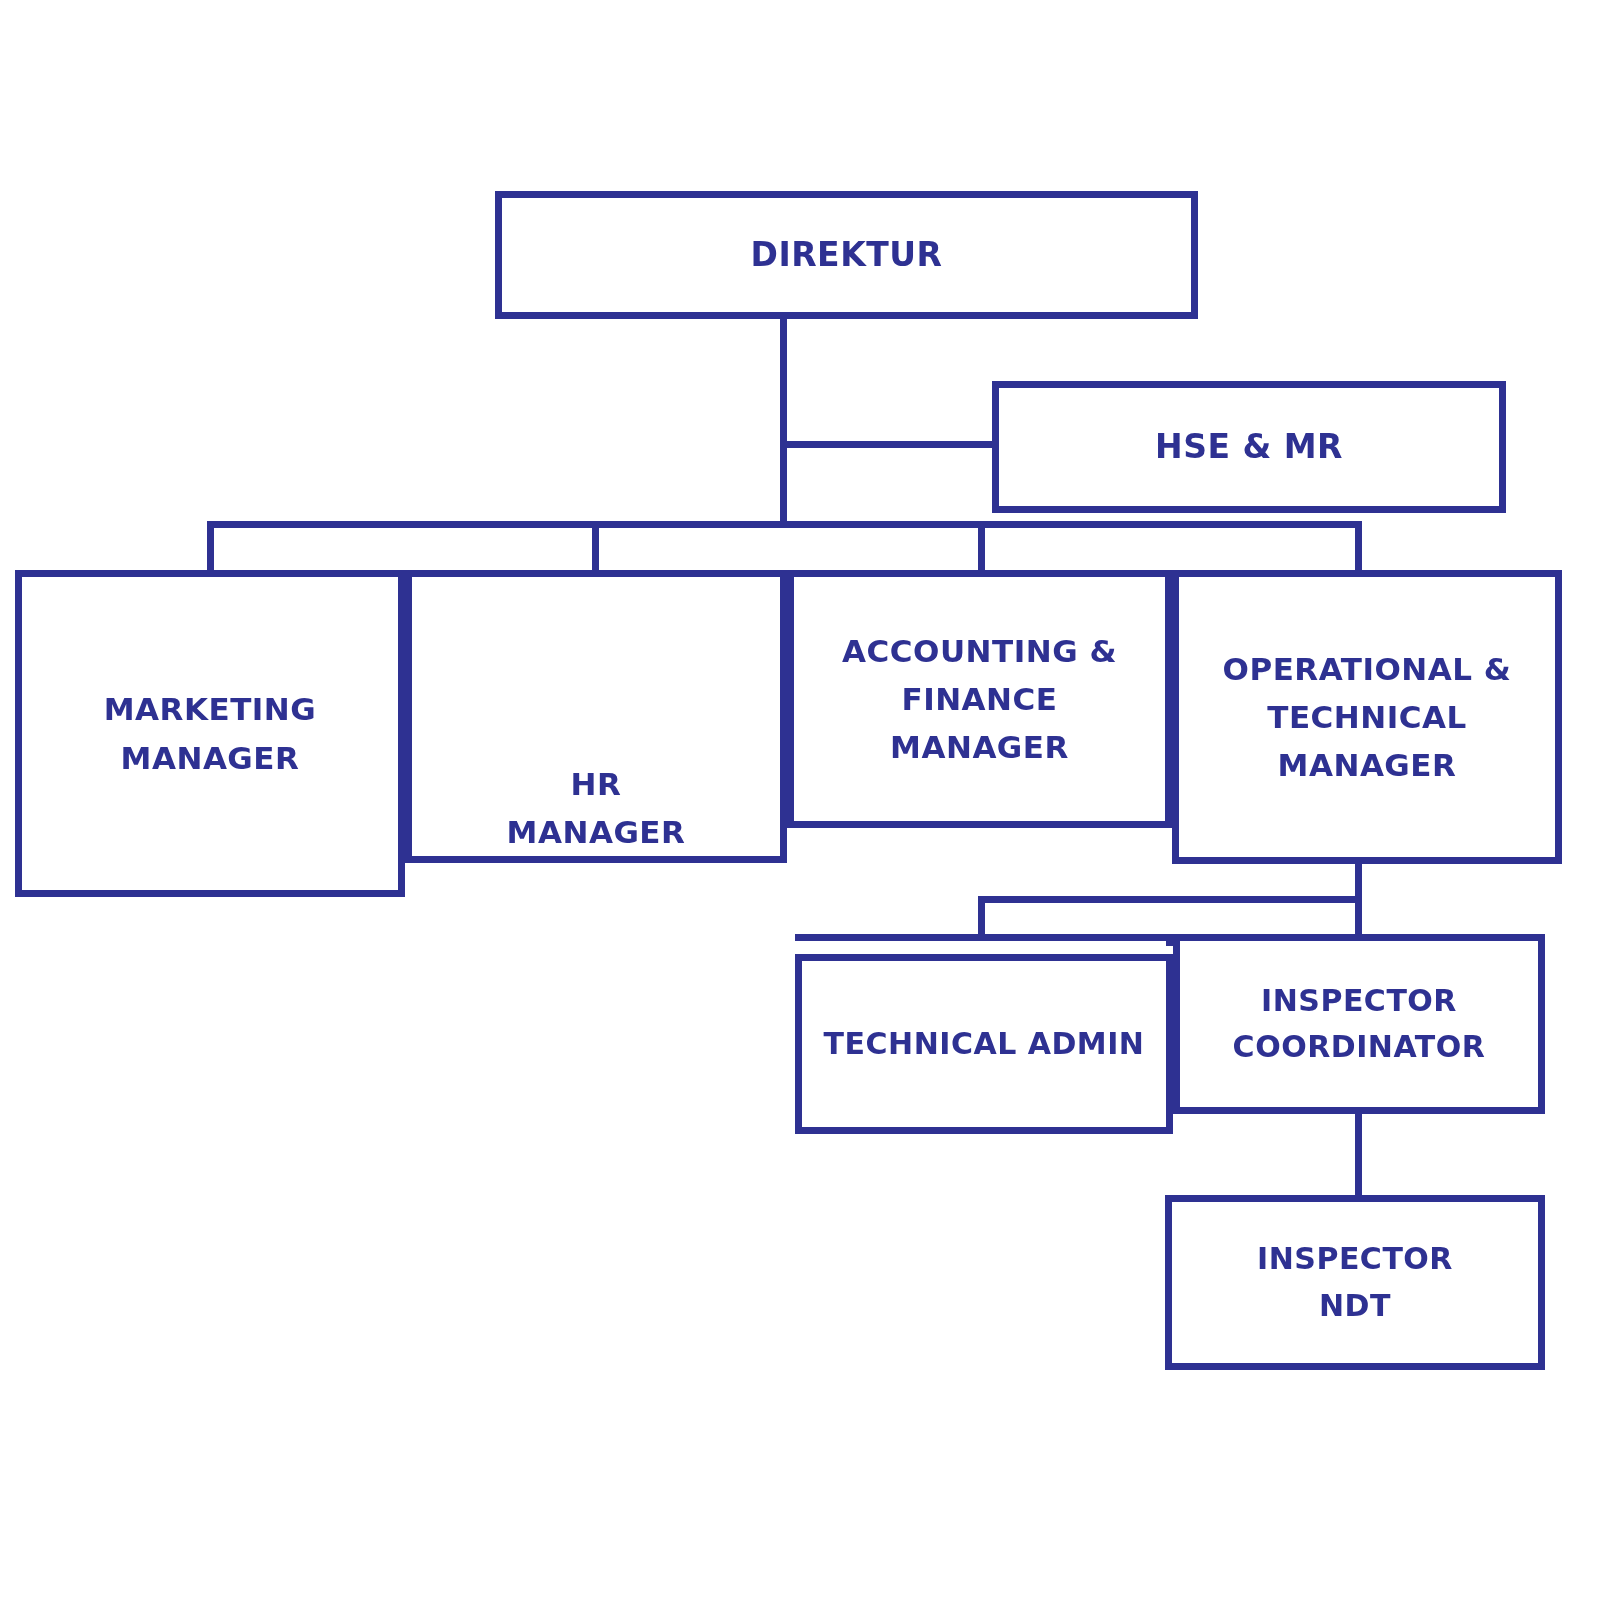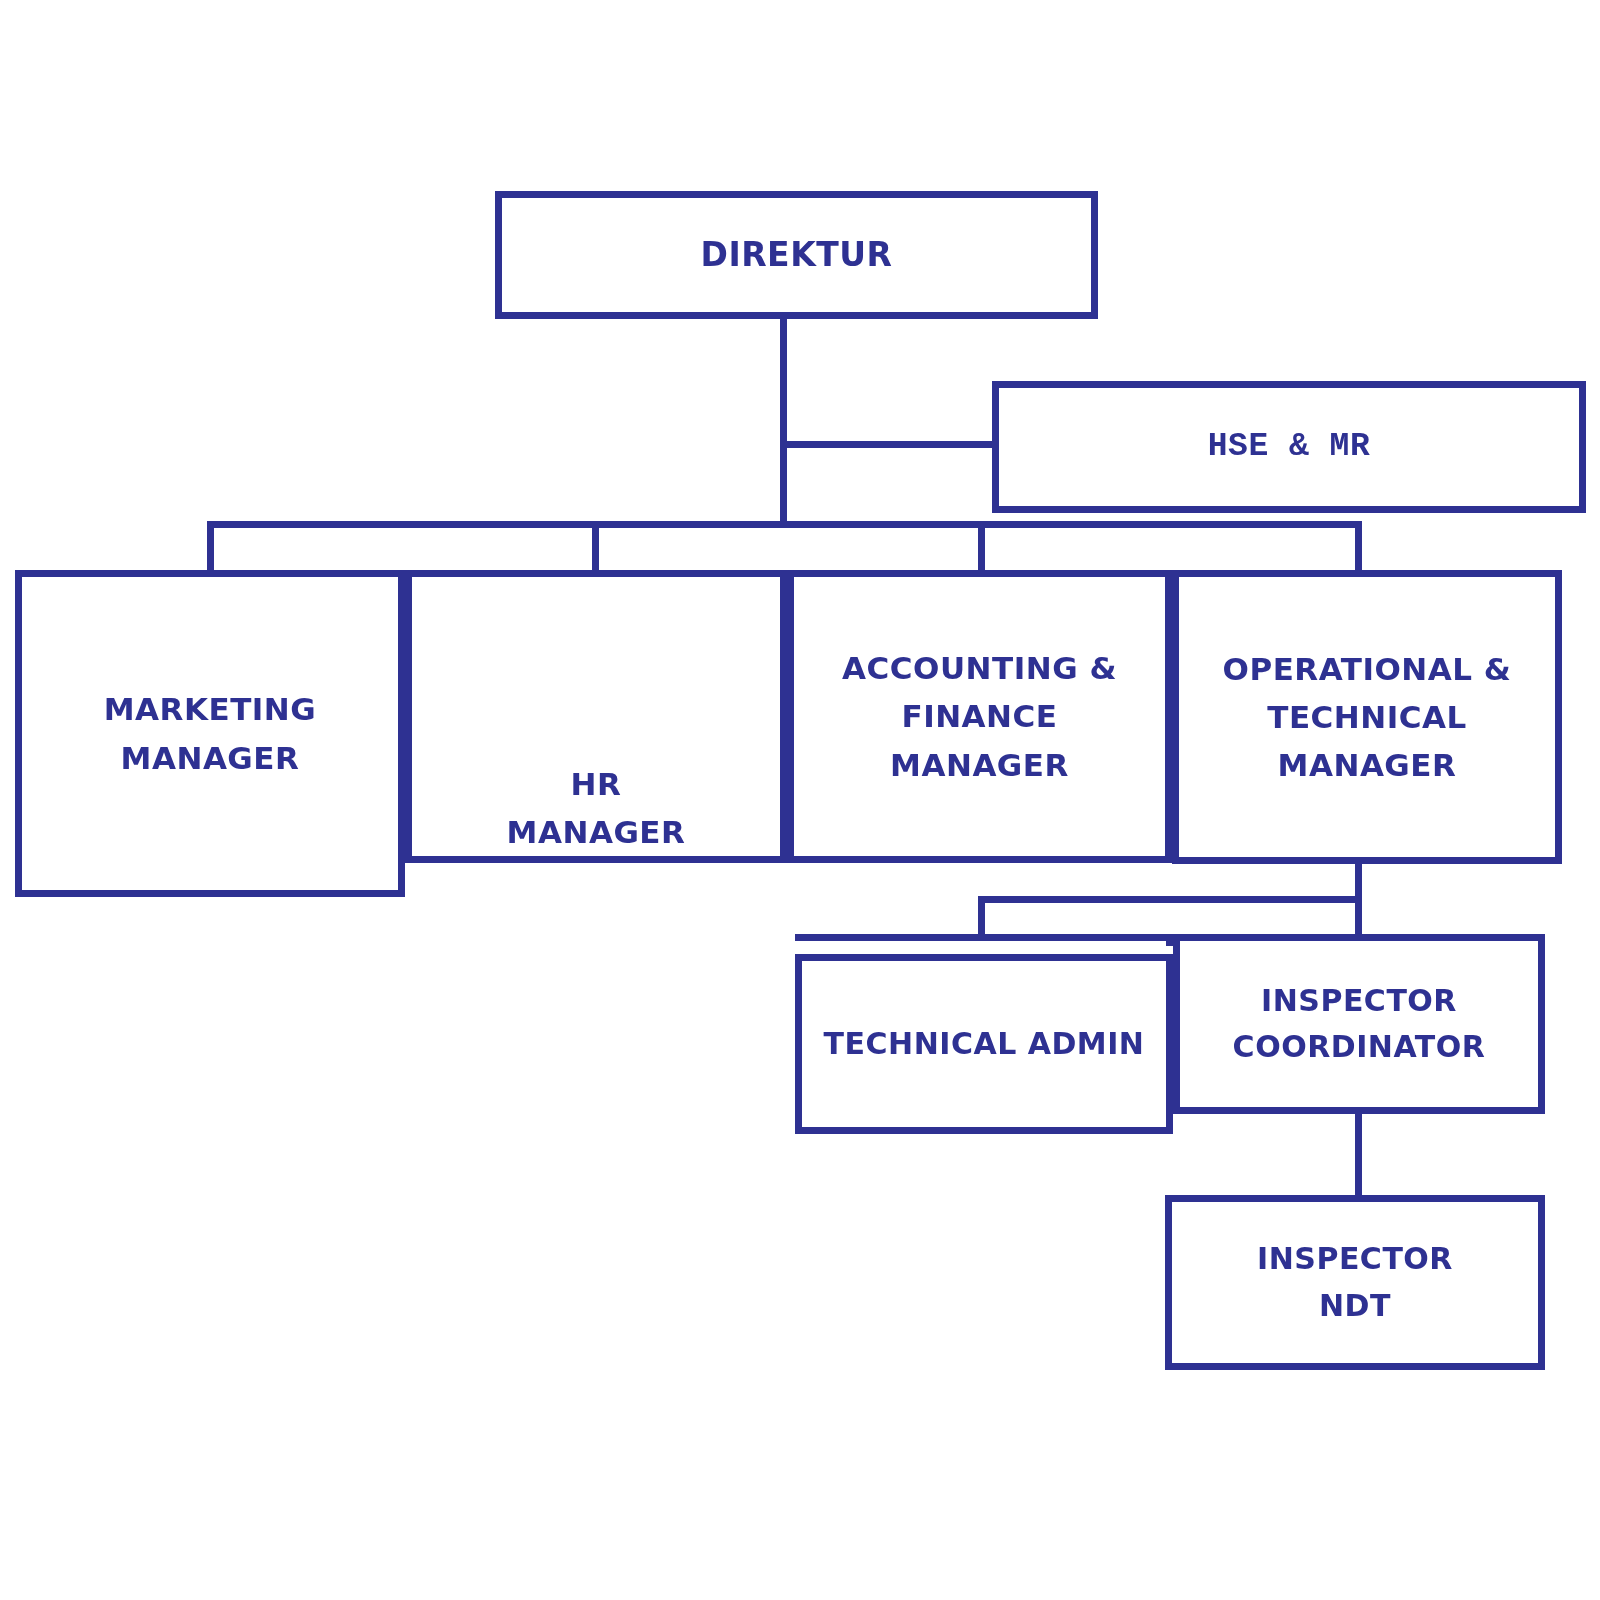--- a/index.html
+++ b/index.html
@@ -46,29 +46,29 @@
   
   .lbl-xl  { font-size: 33px; }
   .lbl-lg  { font-size: 31px; }
   .lbl-md  { font-size: 30px; }
 </style>
 </head>
 <body>
 
 <div id="chart-root">
 
-  <div class="node" style="left:495px; top:191px; width:603px; height:128px;">
+  <div class="node" style="left:495px; top:191px; width:703px; height:128px;">
     <span class="node-label lbl-xl">DIREKTUR</span>
   </div>
 
   <div class="conn conn-v" style="left:780px; top:318px; width:7px; height:210px;"></div>
 
   <div class="conn conn-h" style="left:780px; top:441px; width:215px; height:7px;"></div>
 
-  <div class="node" style="left:992px; top:381px; width:594px; height:132px;font-family:Liberation Mono, monospace;">
+  <div class="node" style="left:992px; top:381px; width:514px; height:132px;">
     <span class="node-label lbl-xl">HSE &amp; MR</span>
   </div>
 
   <div class="conn conn-h" style="left:207px; top:521px; width:1155px; height:7px;"></div>
 
   <div class="conn conn-h" style="left:15px; top:570px; width:1547px; height:7px;"></div>
 
   <div class="conn conn-v" style="left:207px; top:521px; width:7px; height:56px;"></div>
 
   <div class="conn conn-v" style="left:1355px; top:521px; width:7px; height:56px;"></div>
@@ -83,21 +83,21 @@
   <div class="node" style="left:15px; top:570px; width:390px; height:327px;">
     <span class="node-label lbl-lg">MARKETING
 MANAGER</span>
   </div>
 
   <div class="node" style="left:405px; top:570px; width:382px; height:293px;align-items:flex-end;">
     <span class="node-label lbl-lg">HR
 MANAGER</span>
   </div>
 
-  <div class="node" style="left:787px; top:570px; width:385px; height:293px;">
+  <div class="node" style="left:787px; top:570px; width:385px; height:258px;">
     <span class="node-label lbl-lg">ACCOUNTING &amp;
 FINANCE
 MANAGER</span>
   </div>
 
   <div class="node" style="left:1172px; top:570px; width:390px; height:294px;">
     <span class="node-label lbl-lg">OPERATIONAL &amp;
 TECHNICAL
 MANAGER</span>
   </div>

